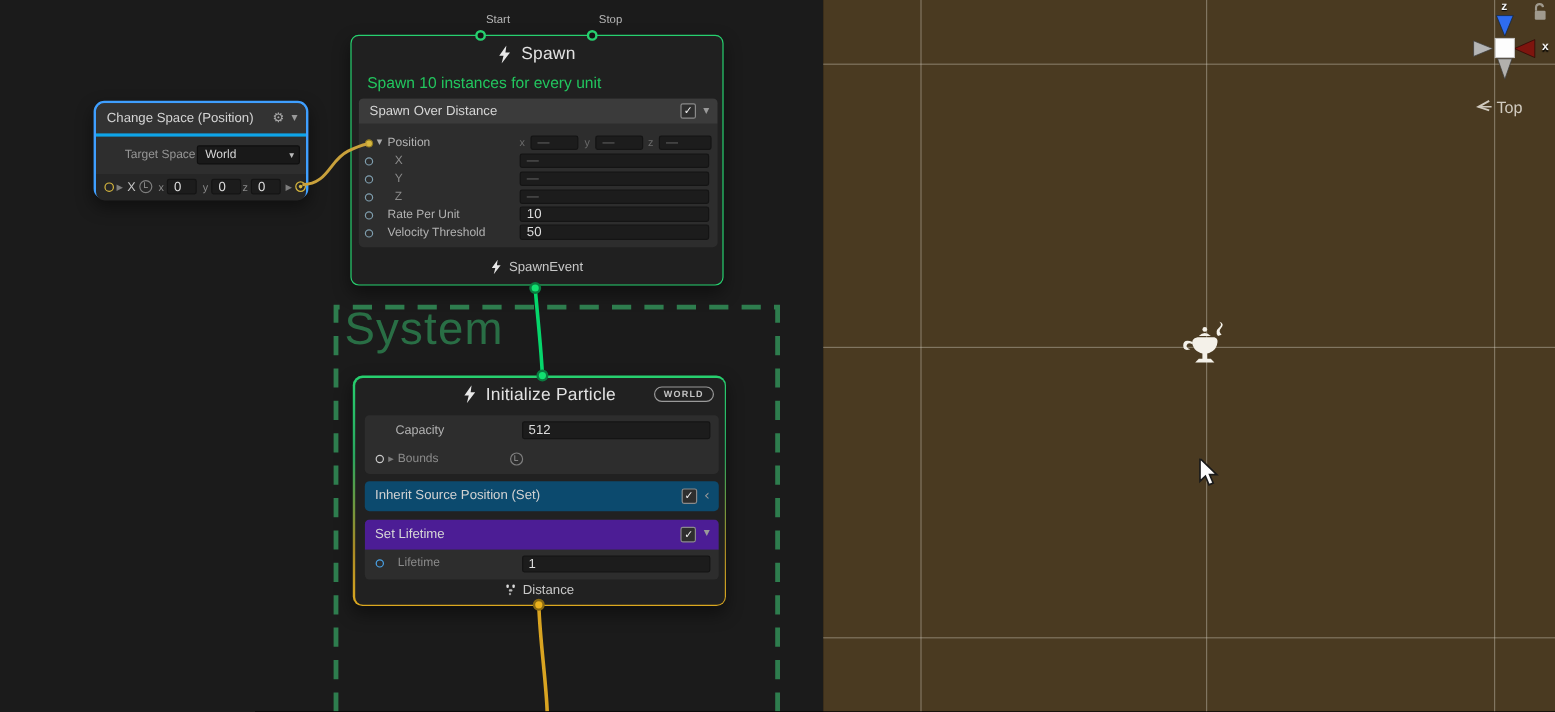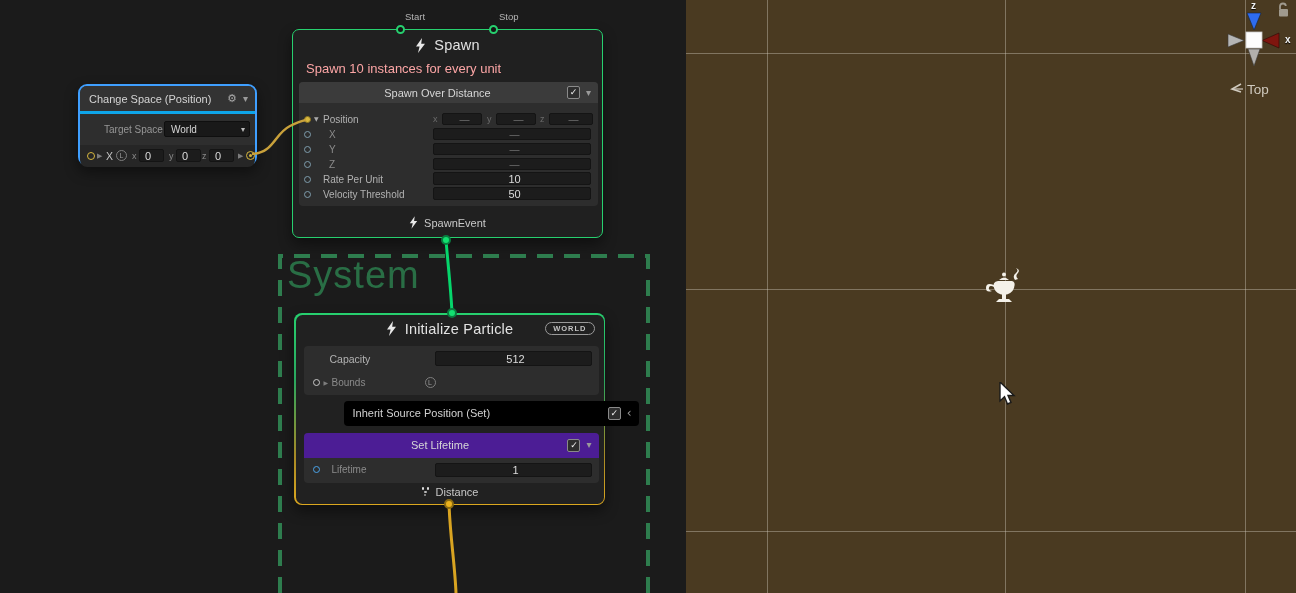--- a/index.html
+++ b/index.html
@@ -8,21 +8,21 @@
          -webkit-font-smoothing:antialiased;}
   .abs{position:absolute;}
   
   #graph{left:0;top:0;width:686px;height:593px;background:#1b1b1b;}
   #edges{left:0;top:0;width:686px;height:593px;z-index:3;pointer-events:none;}
   .node{z-index:2;box-sizing:border-box;box-shadow:0 6px 14px rgba(0,0,0,.45);}
   .port-dot{z-index:4;border-radius:50%;box-sizing:border-box;}
   .flowport{width:9px;height:9px;border-radius:50%;background:#141414;border:2px solid #27d06f;z-index:4;box-sizing:border-box;}
   .portlabel{font-size:9.5px;color:#b5b5b5;z-index:4;}
   .ctx-title{font-size:14.5px;color:#e2e2e2;letter-spacing:.2px;}
-  .block{background:#2d2d2d;border-radius:4px;overflow:hidden;text-align:center;}
+  .block{background:#2d2d2d;border-radius:4px;overflow:hidden;}
   .block-hd{height:21px;background:#3b3b3b;display:flex;align-items:center;}
   .block-hd .t{font-size:11px;color:#d6d6d6;padding-left:9px;flex:1;}
   .checkbox{width:11px;height:11px;background:#2e2e2e;border:1px solid #8a8a8a;border-radius:2px;
             display:flex;align-items:center;justify-content:center;font-size:9px;color:#f2f2f2;line-height:1;}
   .chev{font-family:"DejaVu Sans",sans-serif;color:#9a9a9a;font-size:10px;line-height:1;margin:0 7px 0 6px;}
   .row{position:relative;height:15px;}
   .rowlabel{position:absolute;top:2px;font-size:10px;color:#b2b2b2;}
   .dimlabel{color:#8b8b8b;}
   .ringport{position:absolute;width:7px;height:7px;border-radius:50%;border:1.5px solid #7e9dad;background:transparent;box-sizing:border-box;}
   .field{position:absolute;background:#1c1c1c;border:1px solid #141414;border-radius:2px;
@@ -62,21 +62,21 @@
     <div class="abs flowport" style="left:396px;top:25px;"></div>
     <div class="abs flowport" style="left:489px;top:25px;"></div>
 
     <div class="abs node" style="left:292px;top:29px;width:311px;height:209px;background:#202020;border:1.5px solid #27d06f;border-radius:7px;">
       <div class="abs" style="left:0;right:0;top:7px;display:flex;justify-content:center;align-items:center;gap:8px;">
         <svg width="11" height="15" viewBox="0 0 11 15">
           <polygon points="7,0 1,8.5 4.6,8.5 3,15 10,5.8 6.2,5.8" fill="#e8e8e8"></polygon>
           </svg>
         <span class="ctx-title">Spawn</span>
       </div>
-      <div class="abs" style="left:13px;top:31px;font-size:13px;color:#fca5a5;">Spawn 10 instances for every unit</div>
+      <div class="abs" style="left:13px;top:31px;font-size:13px;color:#22c55e;">Spawn 10 instances for every unit</div>
 
       <div class="abs block" style="left:6px;top:52px;width:299px;height:124px;">
         <div class="block-hd">
           <span class="t">Spawn Over Distance</span>
           <span class="checkbox">
               <span>✓</span>
             </span>
           <span class="chev">▾</span>
         </div>
         <div style="margin-top:9px;">
@@ -181,21 +181,21 @@
             <span class="field" style="left:131px;top:5px;width:157px;height:15px;line-height:14px;">512</span>
           </div>
           <div style="position:relative;height:24px;">
             <span class="ringport" style="left:9px;top:8px;border-color:#c9c9c9;"></span>
             <span class="tri" style="left:20px;top:9px;font-size:6px;">▶</span>
             <span class="rowlabel dimlabel" style="left:28px;top:6px;">Bounds</span>
             <span class="lcircle" style="left:121px;top:6px;">L</span>
           </div>
         </div>
 
-        <div class="abs" style="left:8px;top:86px;width:295px;height:25px;background:#000000;border-radius:4px;display:flex;align-items:center;margin-left:40px;">
+        <div class="abs" style="left:8px;top:86px;width:295px;height:25px;background:#0c4a6e;border-radius:4px;display:flex;align-items:center;">
           <span style="flex:1;padding-left:9px;font-size:11px;color:#d2d2d2;">Inherit Source Position (Set)</span>
           <span class="checkbox">
               <span>✓</span>
             </span>
           <span class="chev" style="font-size:12px;">‹</span>
         </div>
 
         <div class="abs block" style="left:8px;top:118px;width:295px;height:50px;">
           <div class="block-hd" style="height:25px;background:#4c1d95;">
             <span class="t">Set Lifetime</span>

